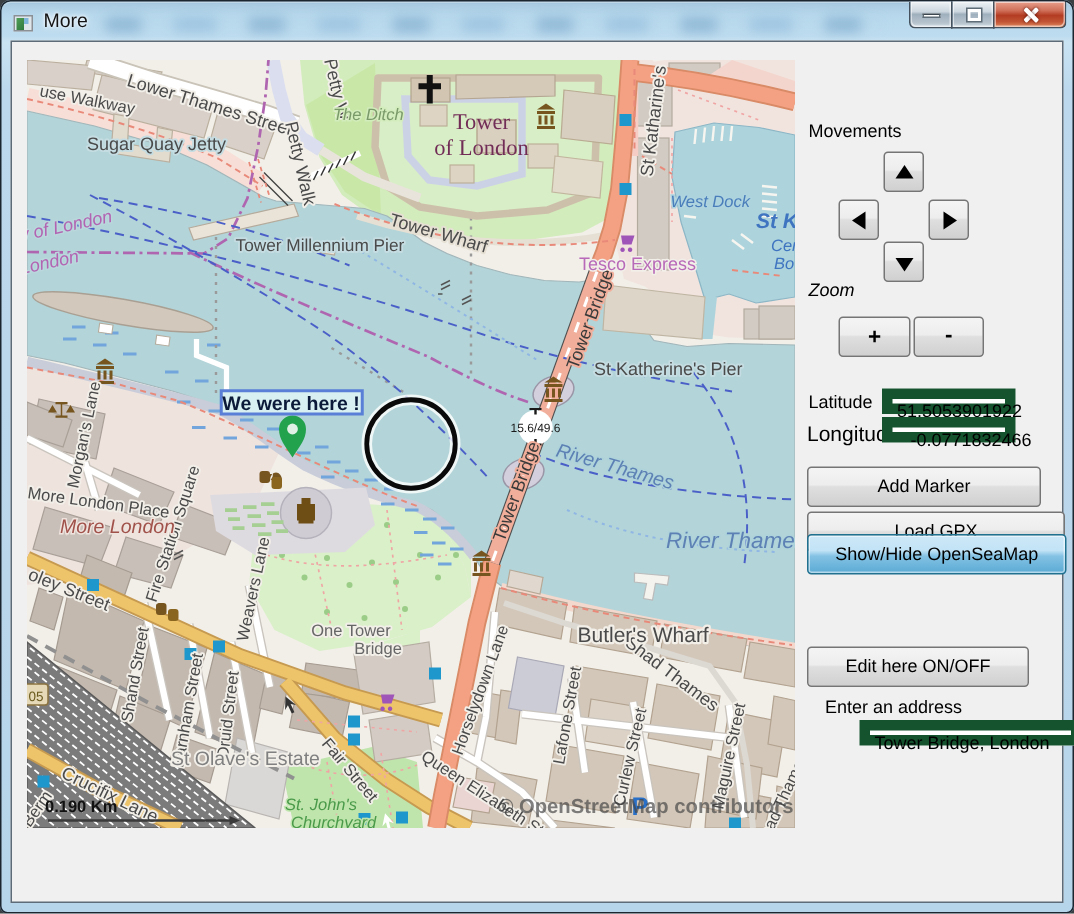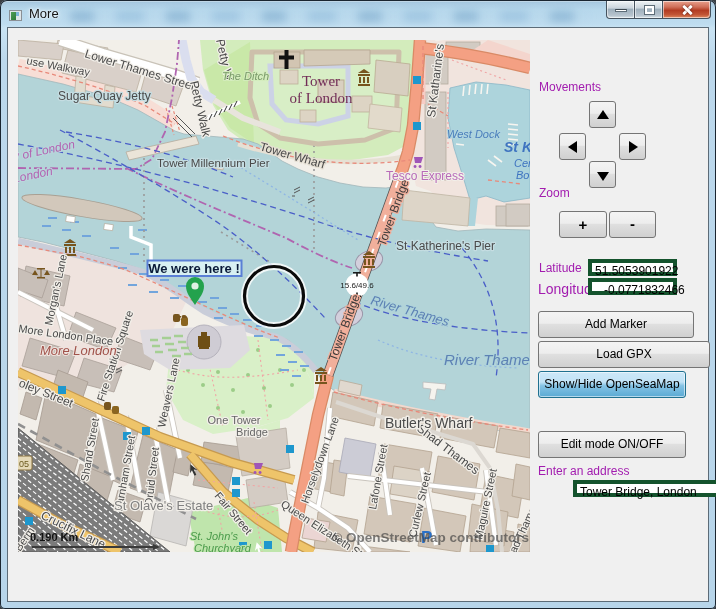--- a/index.html
+++ b/index.html
@@ -21,27 +21,27 @@
 .cb .inner{position:absolute;inset:0;border-radius:inherit;box-shadow:inset 0 0 0 1px rgba(255,255,255,.55);}
 #glyphmin{position:absolute;left:8px;top:8px;width:12px;height:3px;background:#fff;border:1px solid #5d6c77;border-top-color:#3c4750;box-sizing:border-box;}
 #glyphmax{position:absolute;left:10px;top:5px;width:9px;height:8px;border:2px solid #fff;outline:1px solid #5d6c77;box-sizing:border-box;}
 #glyphclose{position:absolute;left:18px;top:3px;width:12px;height:12px;}
 #glyphclose .b1,#glyphclose .b2{position:absolute;left:5px;top:0px;width:3px;height:12px;background:#fff;border-radius:1px;box-shadow:0 0 2px rgba(80,10,0,.9);}
 #glyphclose .b1{transform:rotate(45deg);}
 #glyphclose .b2{transform:rotate(-45deg);}
 #client{position:absolute;left:7px;top:27px;width:700px;height:573px;background:#f0f0f0;border:1px solid #5c6b77;}
 #map{position:absolute;left:10px;top:12px;width:512px;height:512px;background:#f2efe9;}
 
-.lbl{position:absolute;font-size:12px;color:#a21caf;}
+.lbl{position:absolute;font-size:12px;color:#000000;}
 .btn{position:absolute;box-sizing:border-box;border:1px solid #757575;border-radius:3px;
  background:linear-gradient(180deg,#f4f4f4 0%,#ededed 45%,#dfdfdf 50%,#d0d0d0 100%);
  font-size:12px;color:#000;text-align:center;font-family:"Liberation Sans",sans-serif;}
 .btnblue{border:1px solid #20708f;background:linear-gradient(180deg,#cde8f8 0%,#c2e3f6 40%,#84c2e4 55%,#5aaad4 100%);box-shadow:inset 0 0 0 1px rgba(255,255,255,.55);}
 .tri{width:0;height:0;position:absolute;}
-.inp{position:absolute;box-sizing:border-box;border:4px solid #14532d;background:#fff;font-size:12px;color:#000;padding:1px 3px;font-family:"Liberation Sans",sans-serif;line-height:14px;}
+.inp{position:absolute;box-sizing:border-box;border:7px solid #14532d;background:#fff;font-size:12px;color:#000;padding:1px 3px;font-family:"Liberation Sans",sans-serif;line-height:14px;}
 </style>
 </head>
 <body>
 <div id="win">
   <div id="smudge"></div>
   <div id="titleicon">
       <div class="g"></div>
       <div class="b"></div>
     </div>
   <div id="titletext">More</div>
@@ -495,27 +495,27 @@
       </div>
     <div class="btn" style="left:551px;top:105px;width:27px;height:27px;">
         <div class="tri" style="left:8px;top:7px;border-top:6px solid transparent;border-bottom:6px solid transparent;border-right:9px solid #000;"></div>
       </div>
     <div class="btn" style="left:611px;top:105px;width:27px;height:27px;">
         <div class="tri" style="left:9px;top:7px;border-top:6px solid transparent;border-bottom:6px solid transparent;border-left:9px solid #000;"></div>
       </div>
     <div class="btn" style="left:581px;top:133px;width:27px;height:27px;">
         <div class="tri" style="left:7px;top:10px;border-left:6px solid transparent;border-right:6px solid transparent;border-top:9px solid #000;"></div>
       </div>
-    <div class="lbl" style="left:531px;top:158px;">Zoom</div>
+    <div class="lbl" style="left:531px;top:158px;font-style:italic;">Zoom</div>
     <div class="btn" style="left:551px;top:183px;width:48px;height:27px;font-weight:bold;font-size:15px;line-height:25px;">+</div>
     <div class="btn" style="left:601px;top:183px;width:47px;height:27px;font-weight:bold;font-size:15px;line-height:23px;">-</div>
     <div class="lbl" style="left:531px;top:233px;">Latitude</div>
     <div class="inp" style="left:580px;top:231px;width:89px;height:17px;">51.5053901922</div>
     <div class="lbl" style="left:530px;top:253px;font-size:14px;">Longitude</div>
     <div class="inp" style="left:580px;top:250px;width:89px;height:17px;padding-left:12px;">-0.0771832466</div>
     <div class="btn" style="left:530px;top:283px;width:156px;height:27px;line-height:25px;">Add Marker</div>
     <div class="btn" style="left:530px;top:313px;width:172px;height:27px;line-height:25px;">Load GPX</div>
-    <div class="btn btnblue" style="left:530px;top:343px;width:148px;height:27px;line-height:25px;">Show/Hide OpenSeaMap</div>
-    <div class="btn" style="left:530px;top:403px;width:148px;height:27px;line-height:25px;">Edit mode ON/OFF</div>
-    <div class="lbl" style="left:530px;top:436px;">Enter an address</div>
+    <div class="btn btnblue" style="left:530px;top:328px;width:173px;height:27px;line-height:25px;">Show/Hide OpenSeaMap</div>
+    <div class="btn" style="left:530px;top:403px;width:148px;height:27px;line-height:25px;">Edit here ON/OFF</div>
+    <div class="lbl" style="left:542px;top:436px;">Enter an address</div>
     <div class="inp" style="left:530px;top:452px;width:148px;height:17px;margin-left:35px;">Tower Bridge, London</div>
   </div>
 </div>
 
 </body></html>

